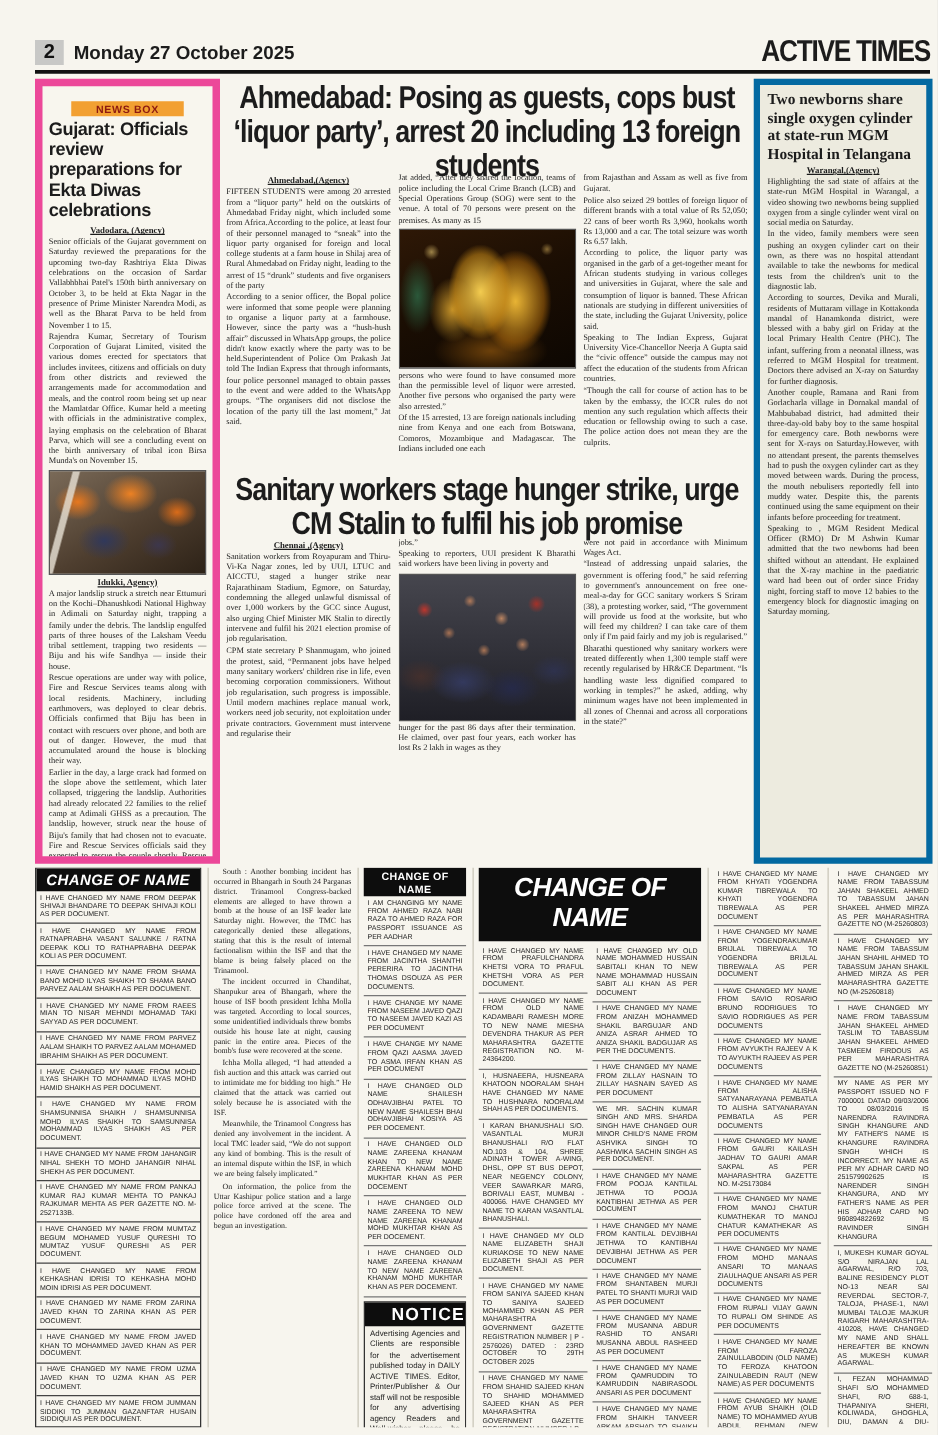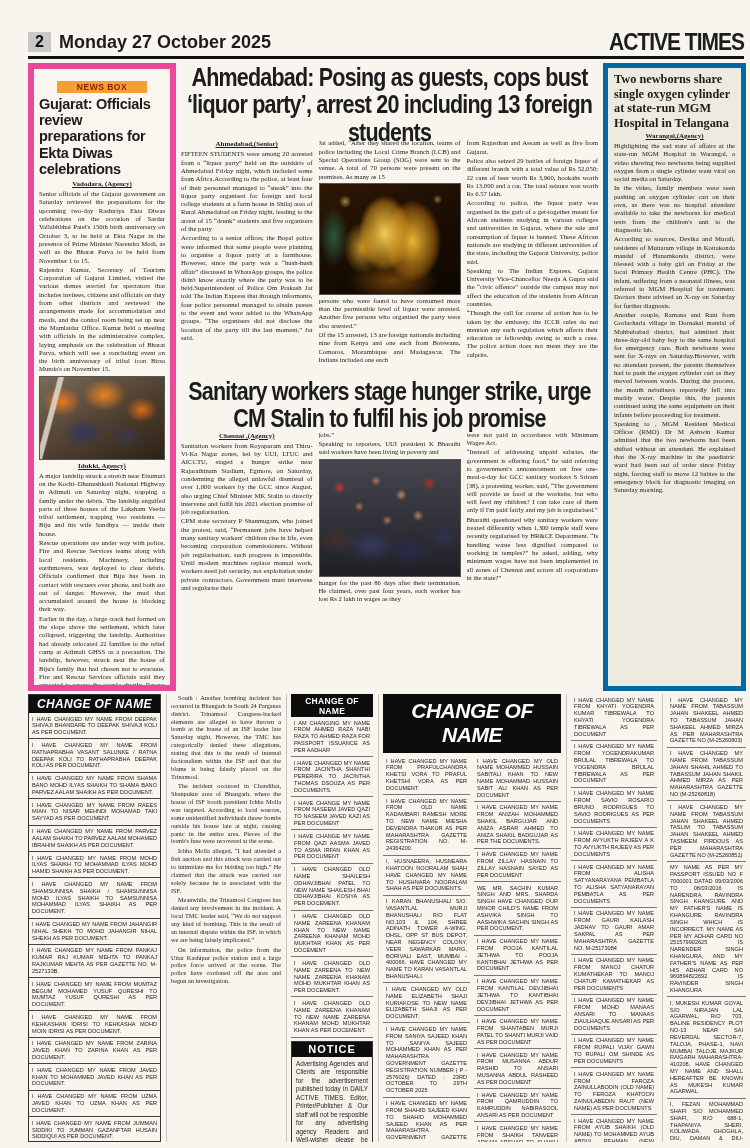--- a/index.html
+++ b/index.html
@@ -2,21 +2,21 @@
 <html><head>
 <meta charset="utf-8">
 <style>
   html,body{margin:0;padding:0;background:#e8e6df;}
   .page{position:relative;width:750px;height:1148px;margin:0 auto;background:#f7f5ee;overflow:hidden;
         font-family:"Liberation Serif",serif;color:#1c1c1c;}
   
   .masthead-row{position:absolute;top:30px;left:28px;right:6px;display:flex;align-items:center;}
   .page-num{background:#c8c8c6;color:#111;font-family:"Liberation Sans",sans-serif;font-weight:bold;
             font-size:16px;padding:0 7px;line-height:20px;margin-right:8px;}
-  .date{font-family:"Liberation Sans",sans-serif;font-weight:bold;font-size:18px;}
+  .date{font-family:"Liberation Sans",sans-serif;font-weight:bold;font-size:15px;}
   .brand{margin-left:auto;font-family:"Liberation Sans",sans-serif;font-weight:bold;font-size:21px;
          letter-spacing:-1px;transform:scaleY(1.15);}
   .rule{position:absolute;top:56px;left:28px;right:6px;height:3px;background:#111;}
   
   .top-grid{position:absolute;top:63px;left:28px;right:4px;height:628px;display:flex;gap:5px;}
   .left-col{width:148px;flex:none;}
   .center-col{flex:1;min-width:0;overflow:hidden;}
   .right-col{width:143px;flex:none;}
   .news-box{border:6px solid #ec4899;height:100%;padding:12px 5px;box-sizing:border-box;overflow:hidden;background:#f8f6ee;}
   .news-box-label{width:72%;margin:0 auto 3px;background:#f2a032;color:#8e1b10;text-align:center;
@@ -84,22 +84,22 @@
   .ads{font-family:"Liberation Sans",sans-serif;font-size:5.6px;line-height:1.22;color:#222;}
   .ads .ad{padding:2.5px 3px;border-bottom:1px solid #777;text-align:justify;}
   .bcol1 .ads .ad{border-bottom:1px solid #444;}
   .bomb-title{font-family:"Liberation Serif",serif;font-weight:bold;font-size:15.5px;line-height:1.1;
               text-align:center;margin:2px 0 4px;}
   .bomb-body{font-size:6.3px;line-height:1.25;text-align:justify;}
   .bomb-body p{margin:0 0 2px;text-indent:7px;}
   .two-sub{display:flex;gap:4px;margin-top:2px;}
   .two-sub .ads{flex:1;min-width:0;}
   .notice{border:1px solid #333;margin-top:3px;background:#f4f2ea;}
-  .notice-header{background:#0d0d0d;color:#fff;text-align:center;font-family:"Liberation Sans",sans-serif;
-                 font-weight:bold;font-size:11px;padding:1.5px 0;letter-spacing:1px;}
+  .notice-header{background:#0d0d0d;color:#fff;text-align:right;font-family:"Liberation Sans",sans-serif;
+                 font-weight:bold;font-size:14px;padding:1.5px 0;letter-spacing:1px;}
   .notice-body{font-family:"Liberation Sans",sans-serif;font-size:6.3px;line-height:1.35;padding:3px 4px;text-align:justify;}
 </style>
 </head>
 <body>
 
 <div class="page">
 
   <header class="masthead-row">
     <div class="page-num">2</div>
     <div class="date">Monday 27 October 2025</div>
@@ -125,21 +125,21 @@
             <p>Rescue operations are under way with police, Fire and Rescue Services teams along with local residents. Machinery, including earthmovers, was deployed to clear debris. Officials confirmed that Biju has been in contact with rescuers over phone, and both are out of danger. However, the mud that accumulated around the house is blocking their way.</p>
             <p>Earlier in the day, a large crack had formed on the slope above the settlement, which later collapsed, triggering the landslip. Authorities had already relocated 22 families to the relief camp at Adimali GHSS as a precaution. The landslip, however, struck near the house of Biju's family that had chosen not to evacuate. Fire and Rescue Services officials said they expected to rescue the couple shortly. Rescue operation was under way at the time of going to print.</p>
           </div>
       </div>
     </aside>
 
     <section class="center-col">
       <h1 class="headline">Ahmedabad: Posing as guests, cops bust ‘liquor party’, arrest 20 including 13 foreign students</h1>
       <div class="three-cols">
         <div class="tcol">
-          <div class="byline">Ahmedabad,(Senior)</div>
+          <div class="byline">Ahmedabad,(Agency)</div>
           <div class="body">
               <p>FIFTEEN STUDENTS were among 20 arrested from a “liquor party” held on the outskirts of Ahmedabad Friday night, which included some from Africa.According to the police, at least four of their personnel managed to “sneak” into the liquor party organised for foreign and local college students at a farm house in Shilaj area of Rural Ahmedabad on Friday night, leading to the arrest of 15 “drunk” students and five organisers of the party</p>
               <p>According to a senior officer, the Bopal police were informed that some people were planning to organise a liquor party at a farmhouse. However, since the party was a “hush-hush affair” discussed in WhatsApp groups, the police didn't know exactly where the party was to be held.Superintendent of Police Om Prakash Jat told The Indian Express that through informants, four police personnel managed to obtain passes to the event and were added to the WhatsApp groups. “The organisers did not disclose the location of the party till the last moment,” Jat said.</p>
             </div>
         </div>
         <div class="tcol mid">
           <div class="body">
               <p>Jat added, “After they shared the location, teams of police including the Local Crime Branch (LCB) and Special Operations Group (SOG) were sent to the venue. A total of 70 persons were present on the premises. As many as 15</p>
             </div>
           <div class="photo img-liquor"></div>

